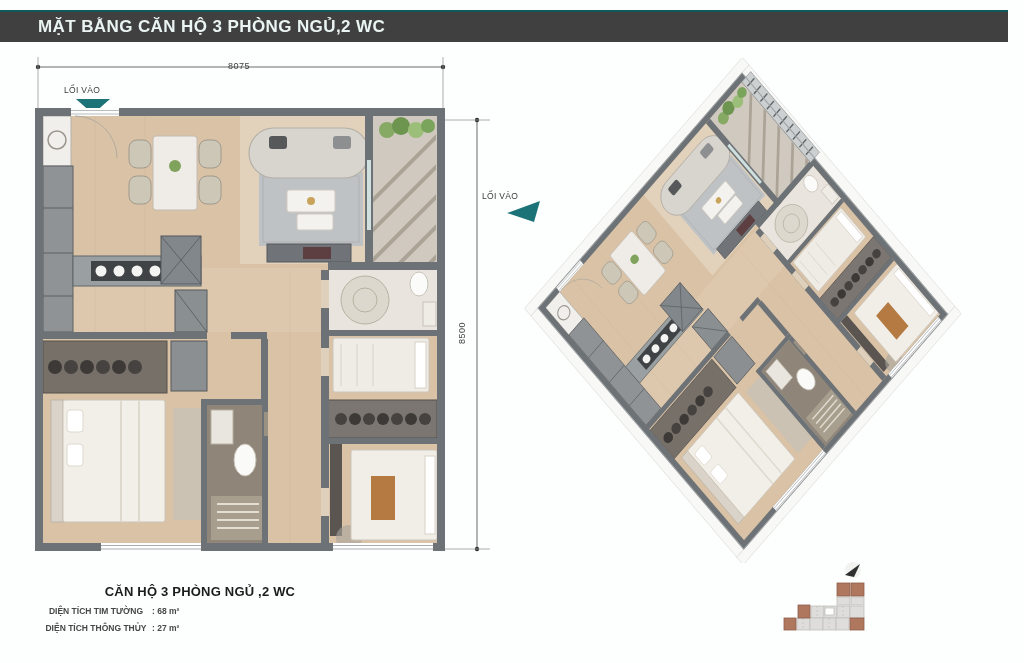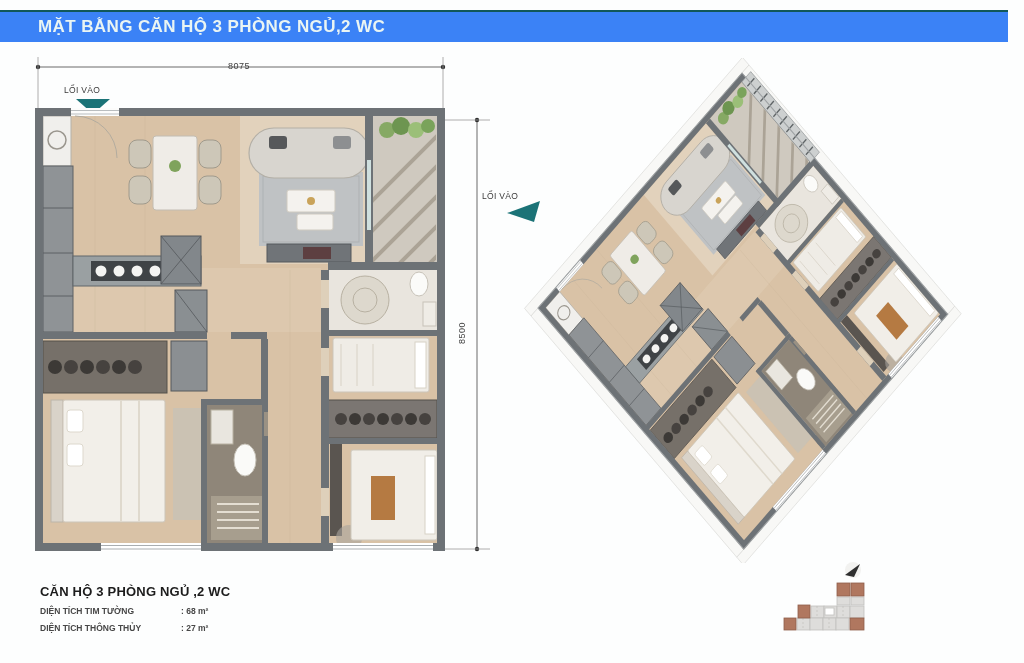--- a/index.html
+++ b/index.html
@@ -1,38 +1,38 @@
 <!DOCTYPE html>
 <html><head>
 <meta charset="utf-8">
 <style>
   html,body{margin:0;padding:0;}
   body{width:1024px;height:663px;background:#fdfefe;font-family:"Liberation Sans",sans-serif;position:relative;overflow:hidden;}
   .page{position:absolute;inset:0;}
 
   
-  .titlebar{position:absolute;left:0;right:16px;top:10px;height:30px;background:#3b82f6;border-top:2px solid #11585a;display:flex;align-items:center;}
+  .titlebar{position:absolute;left:0;right:16px;top:10px;height:30px;background:#404040;border-top:2px solid #11585a;display:flex;align-items:center;}
   .titlebar span{color:#eaf5f3;font-size:17px;font-weight:bold;letter-spacing:.4px;padding-left:38px;}
 
   
   .dim{position:absolute;}
   .dim-label{position:absolute;font-size:9px;color:#3f3f3f;letter-spacing:.5px;}
   .dim-label.v{transform:rotate(-90deg);transform-origin:center;}
 
   
   .entry-label{position:absolute;font-size:8.5px;font-weight:normal;color:#3a3a3a;letter-spacing:.3px;}
   .entry-tri{position:absolute;}
 
   
   .plan-svg{position:absolute;}
 
   
-  .info{position:absolute;left:40px;top:584px;width:320px;}
+  .info{position:absolute;left:40px;top:584px;width:320px;text-align:center;}
   .info-title{font-size:13px;font-weight:bold;color:#1c1c1c;letter-spacing:.2px;}
-  .info-row{display:flex;margin-top:7px;font-size:8.5px;color:#474747;font-weight:bold;gap:29px;}
+  .info-row{display:flex;margin-top:7px;font-size:8.5px;color:#474747;font-weight:bold;}
   .info-row .lbl{width:112px;}
   .info-row .val{font-weight:bold;color:#474747;}
 
   .keyplan{position:absolute;left:781px;top:561px;}
 </style>
 </head>
 <body>
 
 <div class="page">
 

